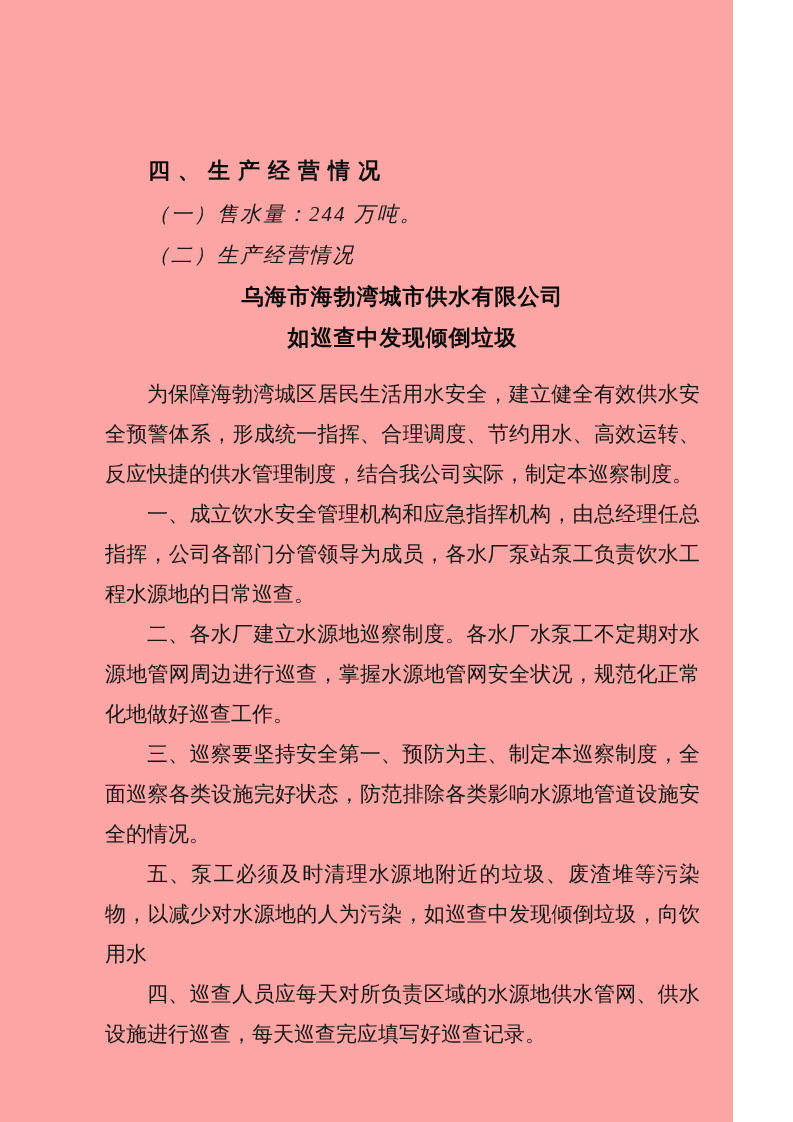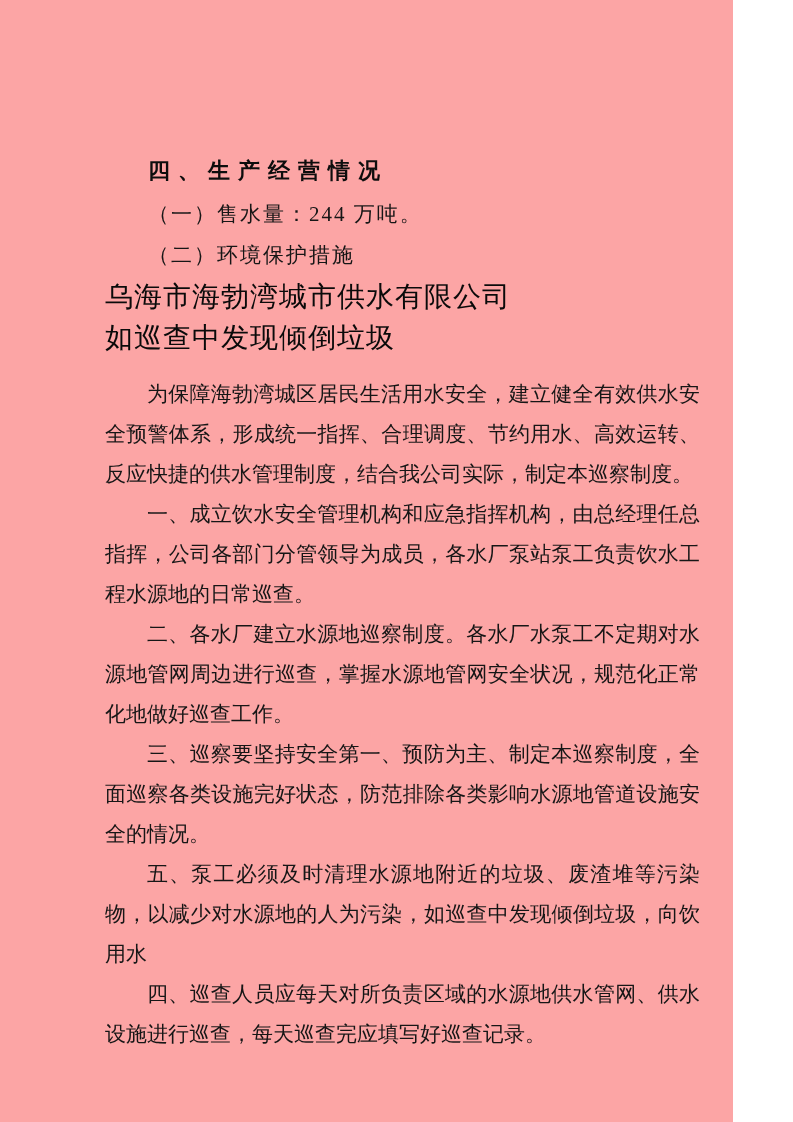--- a/index.html
+++ b/index.html
@@ -32,25 +32,27 @@
     white-space: nowrap;
     color: #0d0d0d;
   }
   .sub-item {
     font-size: 21px;
     letter-spacing: 2px;
     line-height: 41px;
     padding-left: 43px;
     white-space: nowrap;
     color: #161616;
+    font-style: italic;
   }
   .doc-title {
-    font-weight: normal;
-    font-size: 28px;
+    font-weight: bold;
+    font-size: 22px;
     line-height: 41px;
+    text-align: center;
     letter-spacing: 1px;
     color: #0a0a0a;
   }
   .body-text {
     margin-top: 16px;
   }
   .body-text p {
     margin: 0;
     font-size: 21px;
     line-height: 40px;
@@ -64,21 +66,21 @@
 </head>
 <body>
 
 <div class="page">
   <div class="content">
 
     <div class="section-heading">四、生产经营情况</div>
 
     <div class="sub-item">（一）售水量：244 万吨。</div>
 
-    <div class="sub-item">（二）环境保护措施</div>
+    <div class="sub-item">（二）生产经营情况</div>
 
     <div class="doc-title">乌海市海勃湾城市供水有限公司</div>
 
     <div class="doc-title">如巡查中发现倾倒垃圾</div>
 
     <div class="body-text">
       <p>为保障海勃湾城区居民生活用水安全，建立健全有效供水安全预警体系，形成统一指挥、合理调度、节约用水、高效运转、反应快捷的供水管理制度，结合我公司实际，制定本巡察制度。</p>
       <p>一、成立饮水安全管理机构和应急指挥机构，由总经理任总指挥，公司各部门分管领导为成员，各水厂泵站泵工负责饮水工程水源地的日常巡查。</p>
       <p>二、各水厂建立水源地巡察制度。各水厂水泵工不定期对水源地管网周边进行巡查，掌握水源地管网安全状况，规范化正常化地做好巡查工作。</p>
       <p>三、巡察要坚持安全第一、预防为主、制定本巡察制度，全面巡察各类设施完好状态，防范排除各类影响水源地管道设施安全的情况。</p>

